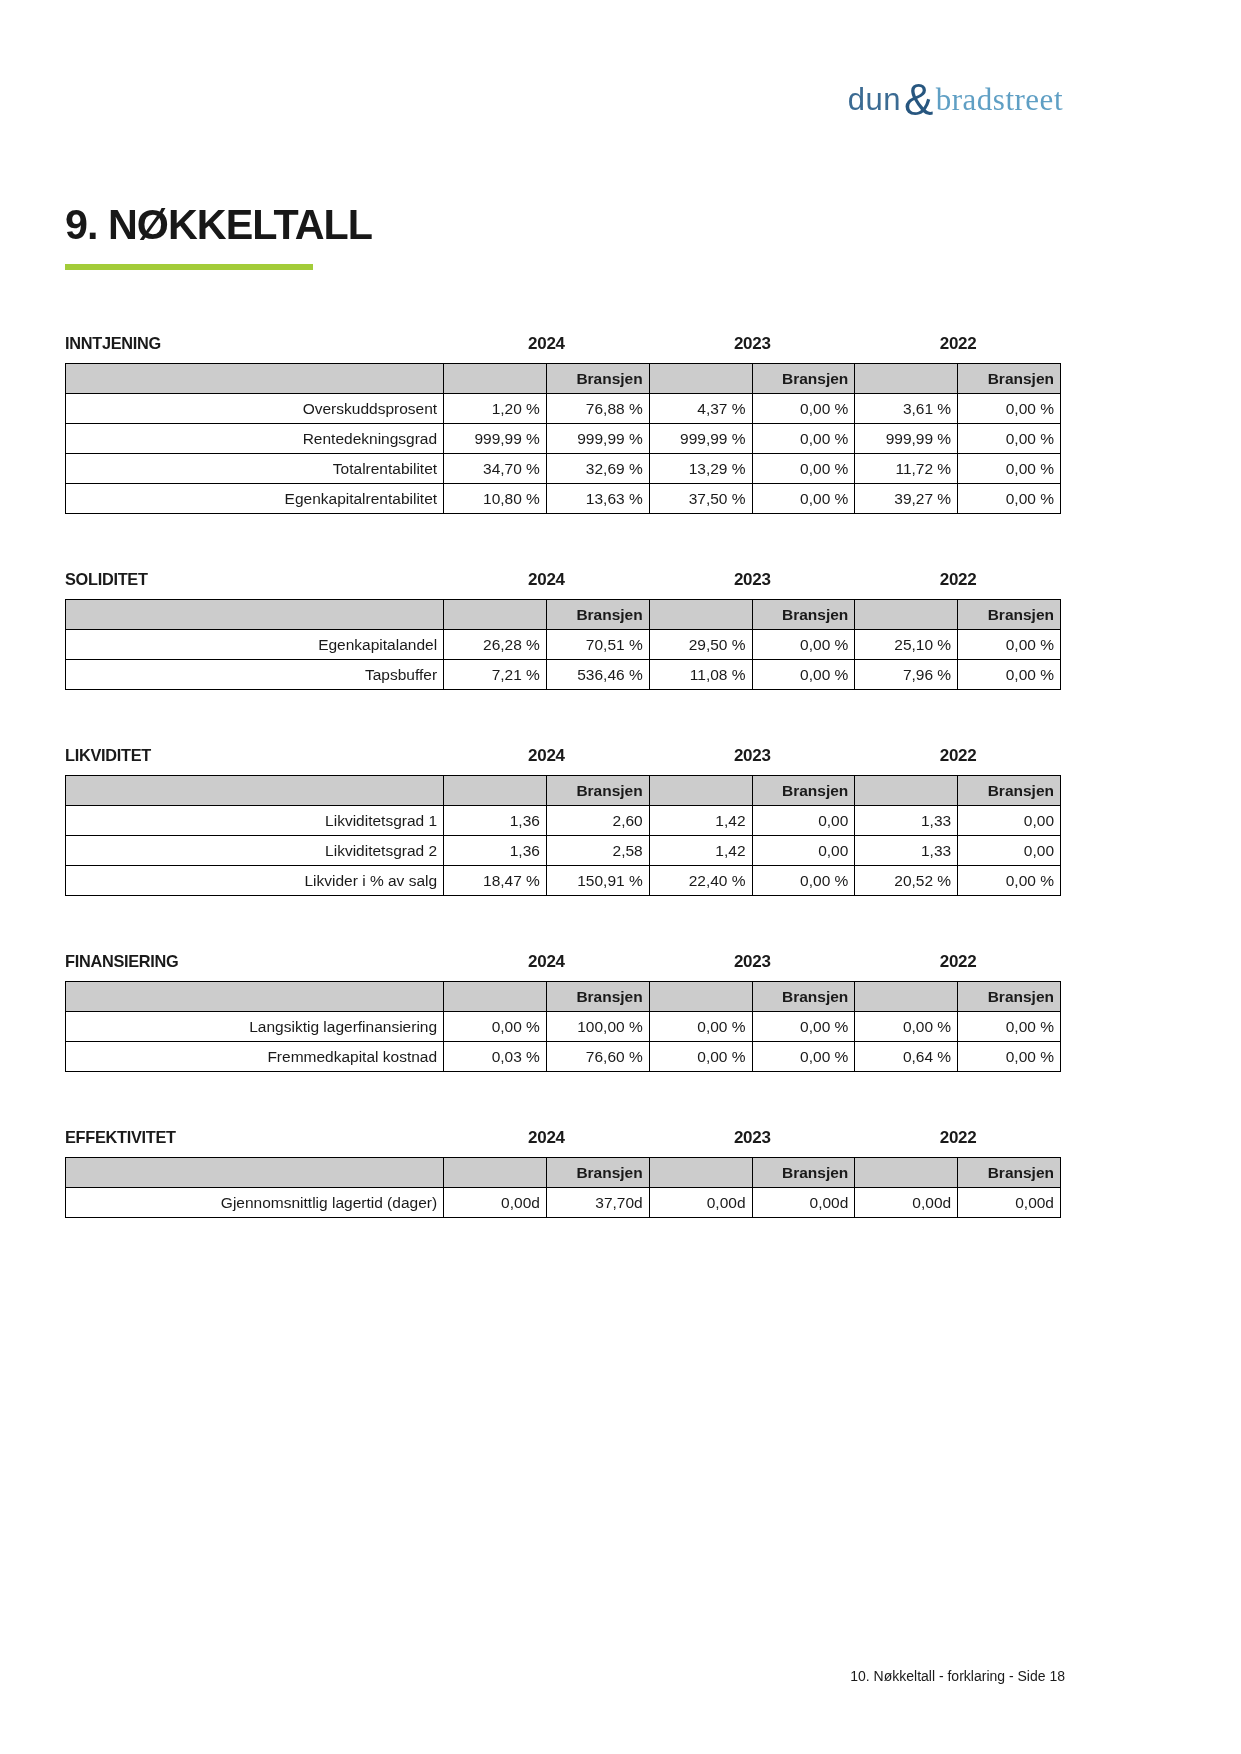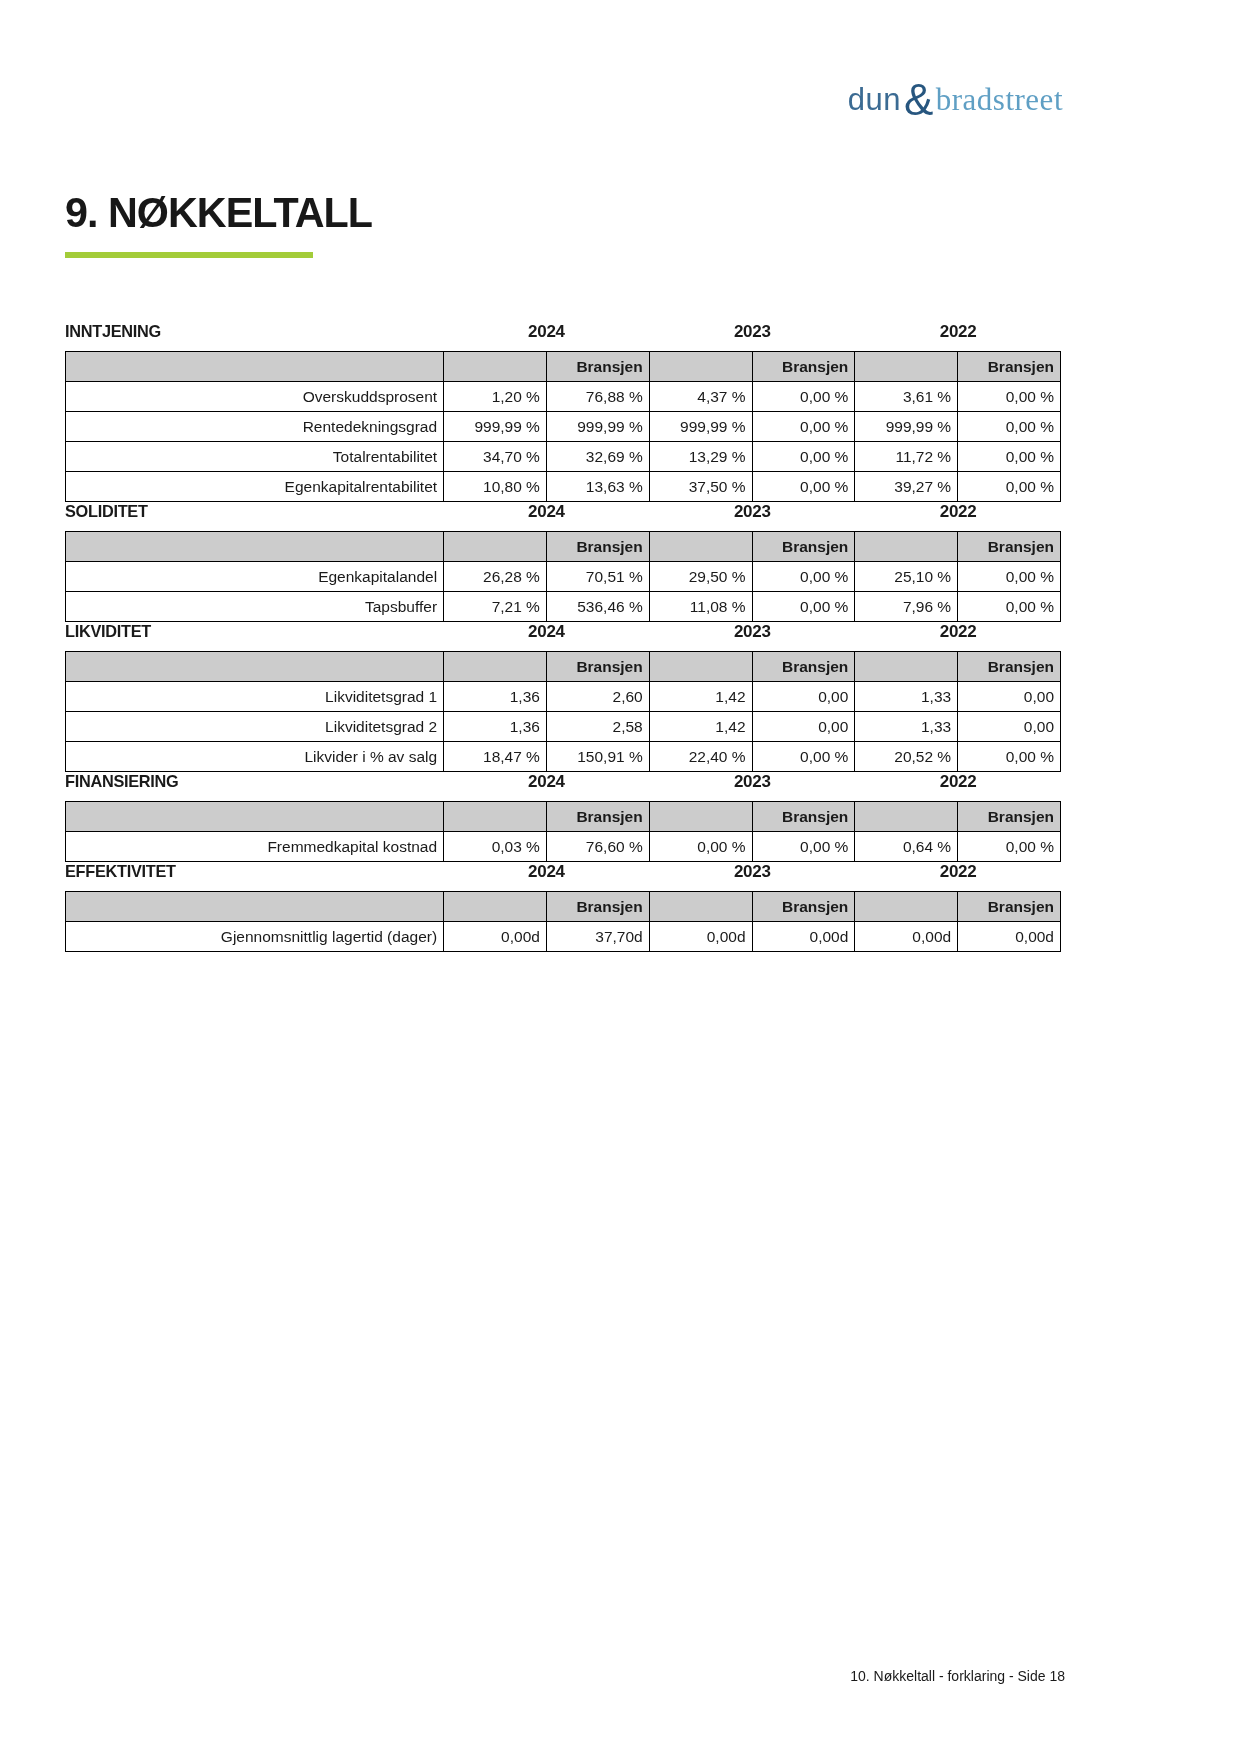--- a/index.html
+++ b/index.html
@@ -17,30 +17,30 @@
     font-size:31px; letter-spacing:0.5px; font-weight:400;
   }
   .logo .word-dun { color:#3b6b93; }
   .logo .word-brad { color:#5f9fc4;font-family:Liberation Serif, serif; }
   .logo .amp {
     color:#27567f; font-size:44px; line-height:30px;
     position:relative; top:5px; margin:0 2px 0 3px; font-weight:400;
   }
 
   
-  .content { position:absolute; top:188px; left:65px; width:996px; }
+  .content { position:absolute; top:200px; left:65px; width:996px; }
   .page-title {
     font-size:43px; font-weight:bold; letter-spacing:-1px;
     color:#181818; transform:scaleX(0.96); transform-origin:left;
   }
   .accent-bar { width:248px; height:6px; margin-top:15px; }
 
   
   .sections { margin-top:64px; }
-  .kpi-section { }
+  .kpi-section { margin-bottom:56px; }
   .section-head {
     display:grid; grid-template-columns:38% repeat(6,1fr);
     align-items:end; margin-bottom:9px;
   }
   .section-title {
     font-size:17px; font-weight:bold; letter-spacing:-0.3px;
     transform:scaleX(0.96); transform-origin:left;
   }
   .section-head .year {
     font-size:17px; font-weight:bold; text-align:center; letter-spacing:-0.3px;
@@ -281,20 +281,29 @@
                 <th></th>
                 <th>Bransjen</th>
                 <th></th>
                 <th>Bransjen</th>
                 <th></th>
                 <th>Bransjen</th>
               </tr>
             </thead>
             <tbody>
               <tr>
+                <td class="row-label">Langsiktig lagerfinansiering</td>
+                <td class="val">0,00 %</td>
+                <td class="val">100,00 %</td>
+                <td class="val">0,00 %</td>
+                <td class="val">0,00 %</td>
+                <td class="val">0,00 %</td>
+                <td class="val">0,00 %</td>
+              </tr>
+              <tr>
                 <td class="row-label">Fremmedkapital kostnad</td>
                 <td class="val">0,03 %</td>
                 <td class="val">76,60 %</td>
                 <td class="val">0,00 %</td>
                 <td class="val">0,00 %</td>
                 <td class="val">0,64 %</td>
                 <td class="val">0,00 %</td>
               </tr>
             </tbody>
           </table>

